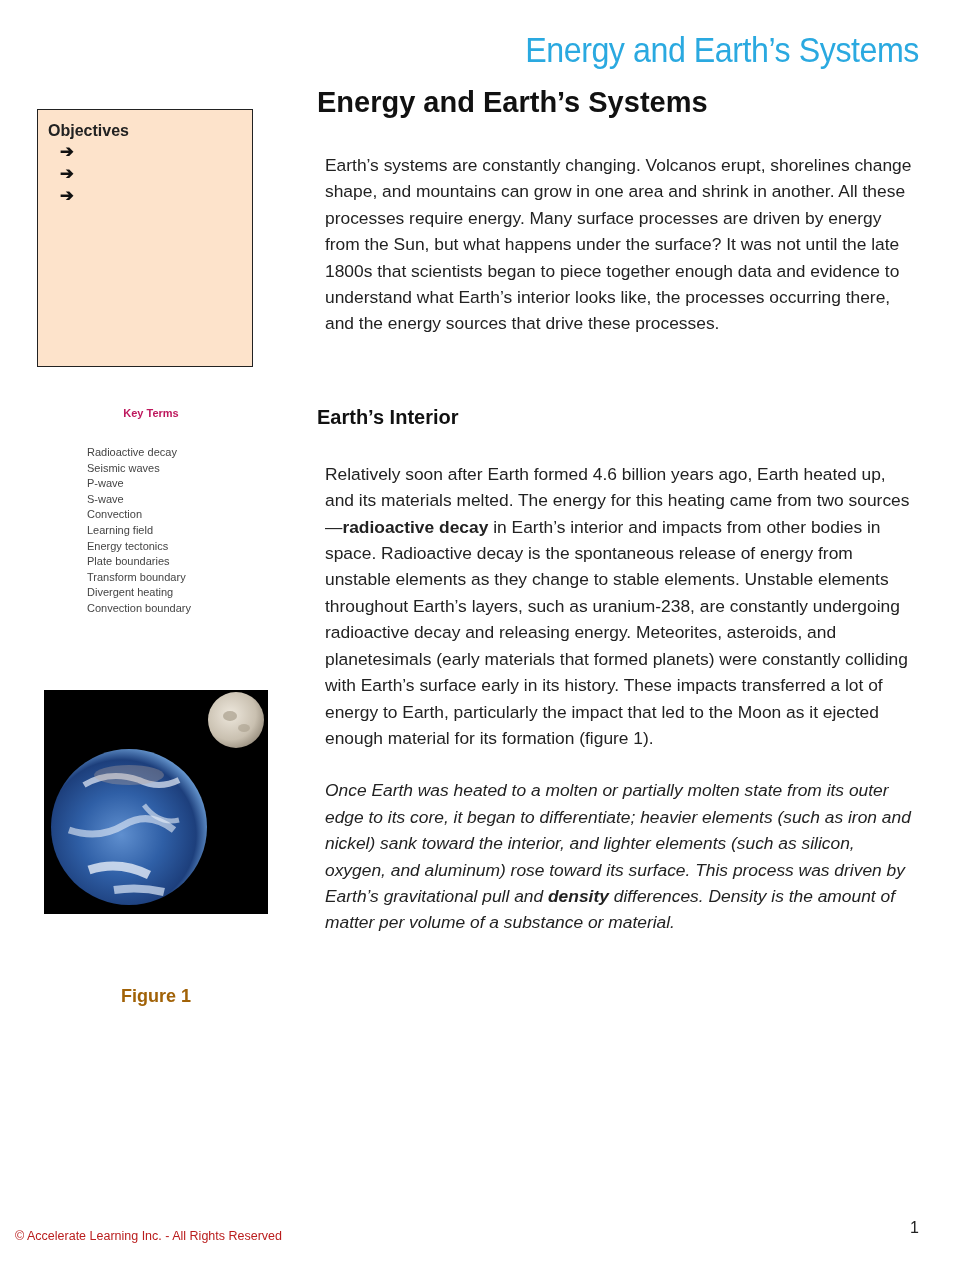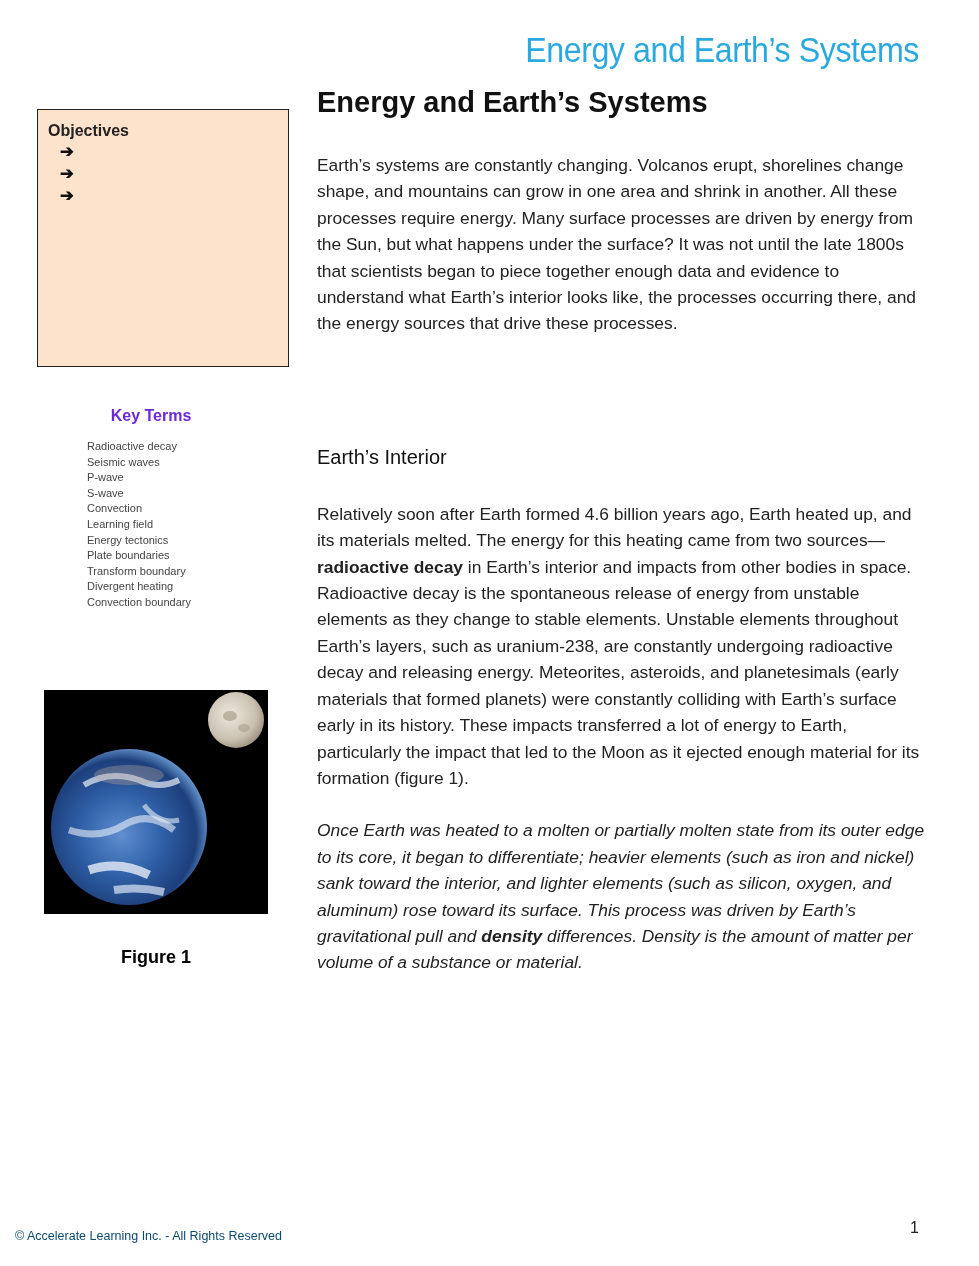--- a/index.html
+++ b/index.html
@@ -2,44 +2,44 @@
 <html><head>
 <meta charset="utf-8">
 <style>
   html, body { margin: 0; padding: 0; background: #ffffff; }
   body { width: 979px; height: 1266px; position: relative; overflow: hidden;
          font-family: "Liberation Sans", sans-serif; color: #1a1a1a; }
 
   .running-header { position: absolute; right: 60px; top: 30px; font-size: 35px;
          color: #2aa9e0; letter-spacing: -0.5px; transform: scaleX(0.92); transform-origin: right top; }
 
-  .objectives-box { position: absolute; left: 37px; top: 109px; width: 252px; height: 258px;
+  .objectives-box { position: absolute; left: 37px; top: 109px; width: 216px; height: 258px;
          background: #fde3cb; border: 1px solid #222; box-sizing: border-box; padding: 12px 10px 0 10px; }
   .objectives-title { font-weight: bold; font-size: 16px; color: #222; margin-bottom: 1px; }
   .obj-item { display: flex; font-size: 16.5px; line-height: 21.8px; color: #333; }
   .obj-arrow { width: 58px; padding-left: 12px; box-sizing: border-box; font-weight: bold; color: #111; }
   .obj-text { flex: 1; }
 
   .key-terms { position: absolute; left: 87px; top: 407px; width: 140px; }
-  .key-terms-title { font-weight: bold; font-size: 16px; color: #6d28d9; text-align: center; margin-left: -12px; margin-bottom: 14px; }
+  .key-terms-title { font-weight: bold; font-size: 11px; color: #be185d; text-align: center; margin-left: -12px; margin-bottom: 26px; }
   .key-term { font-size: 11px; line-height: 15.6px; color: #444; }
 
   .figure-image { position: absolute; left: 44px; top: 690px; width: 224px; height: 224px; background: #000; overflow: hidden; }
-  .figure-caption { position: absolute; left: 44px; top: 947px; width: 224px; text-align: center;
-         font-weight: bold; font-size: 18px; color: #000000; }
+  .figure-caption { position: absolute; left: 44px; top: 986px; width: 224px; text-align: center;
+         font-weight: bold; font-size: 18px; color: #a16207; }
 
   .main { position: absolute; left: 317px; top: 84px; width: 610px; }
   .page-title { font-weight: bold; font-size: 29px; color: #111; margin: 0; line-height: 36px; }
-  .para { font-size: 17.4px; line-height: 26.4px; color: #222; margin: 0; }
+  .para { font-size: 17.4px; line-height: 26.4px; color: #222; margin: 8px; }
   .intro { margin-top: 32px; }
-  .section-heading { font-weight: normal; font-size: 20px; color: #111; margin: 107px 0 0 0; line-height: 26px; }
+  .section-heading { font-weight: bold; font-size: 20px; color: #111; margin: 67px 0 0 0; line-height: 26px; }
   .section-para-1 { margin-top: 31px; }
   .section-para-2 { margin-top: 26px; font-style: italic; }
 
-  .footer-copyright { position: absolute; left: 15px; top: 1229px; font-size: 12.5px; color: #0c4a6e; }
+  .footer-copyright { position: absolute; left: 15px; top: 1229px; font-size: 12.5px; color: #b91c1c; }
   .page-number { position: absolute; right: 60px; top: 1219px; font-size: 16px; color: #222; }
 </style>
 </head>
 <body>
 
 <div class="running-header">Energy and Earth’s Systems</div>
 
 <div class="objectives-box">
   <div class="objectives-title">Objectives</div>
   <div class="obj-item">

